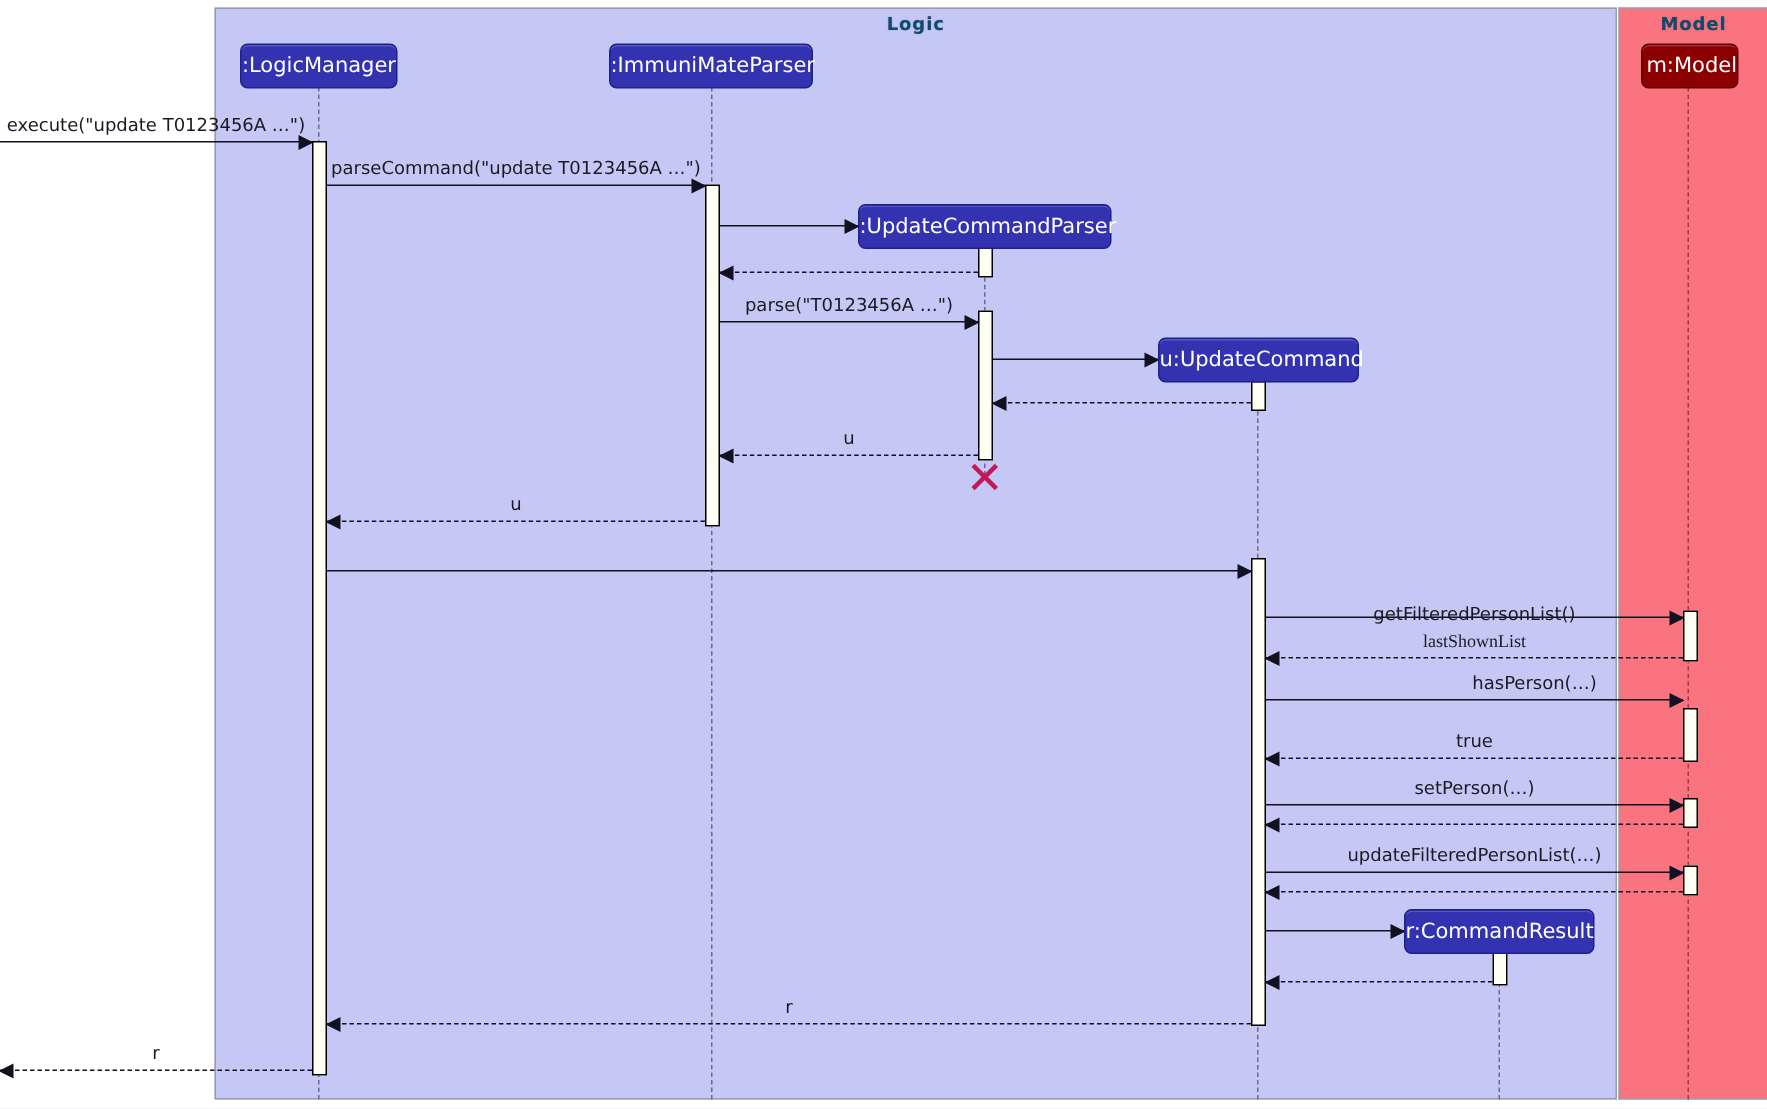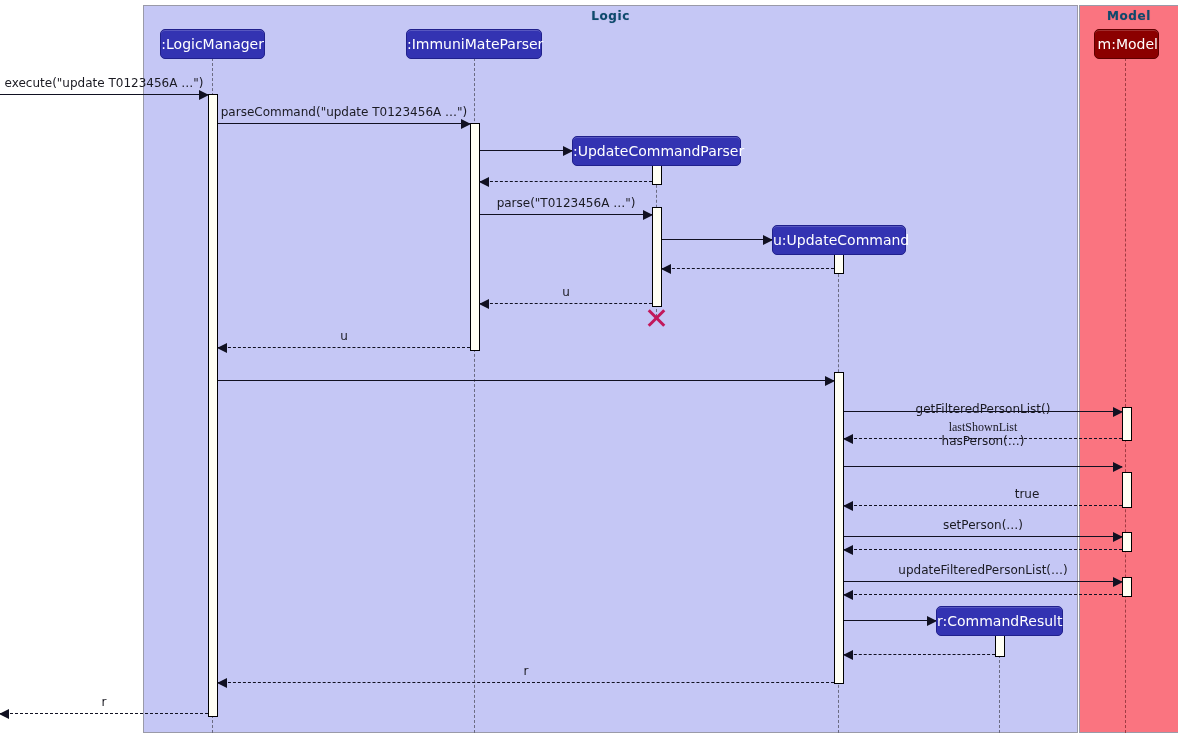--- a/index.html
+++ b/index.html
@@ -225,26 +225,26 @@
   <div class="msg-label" style="left:844px; top:402px; width:278px;">getFilteredPersonList()</div>
 
   <div class="msg dashed" style="left:844px; top:438px; width:278px;">
     <span class="arrowhead left"></span>
   </div>
   <div class="msg-label" style="left:844px; top:420px; width:278px;font-family:Liberation Serif, serif;">lastShownList</div>
 
   <div class="msg solid" style="left:844px; top:466px; width:278px;">
     <span class="arrowhead right"></span>
   </div>
-  <div class="msg-label" style="left:844px; top:434px; width:278px;">hasPerson(…)</div>
+  <div class="msg-label" style="left:844px; top:448px; width:278px;padding-left:40px;">hasPerson(…)</div>
 
   <div class="msg dashed" style="left:844px; top:505px; width:278px;">
     <span class="arrowhead left"></span>
   </div>
-  <div class="msg-label" style="left:844px; top:487px; width:278px;margin-left:44px;">true</div>
+  <div class="msg-label" style="left:844px; top:487px; width:278px;">true</div>
 
   <div class="msg solid" style="left:844px; top:536px; width:278px;">
     <span class="arrowhead right"></span>
   </div>
   <div class="msg-label" style="left:844px; top:518px; width:278px;">setPerson(…)</div>
 
   <div class="msg dashed" style="left:844px; top:549px; width:278px;">
     <span class="arrowhead left"></span>
   </div>
 

